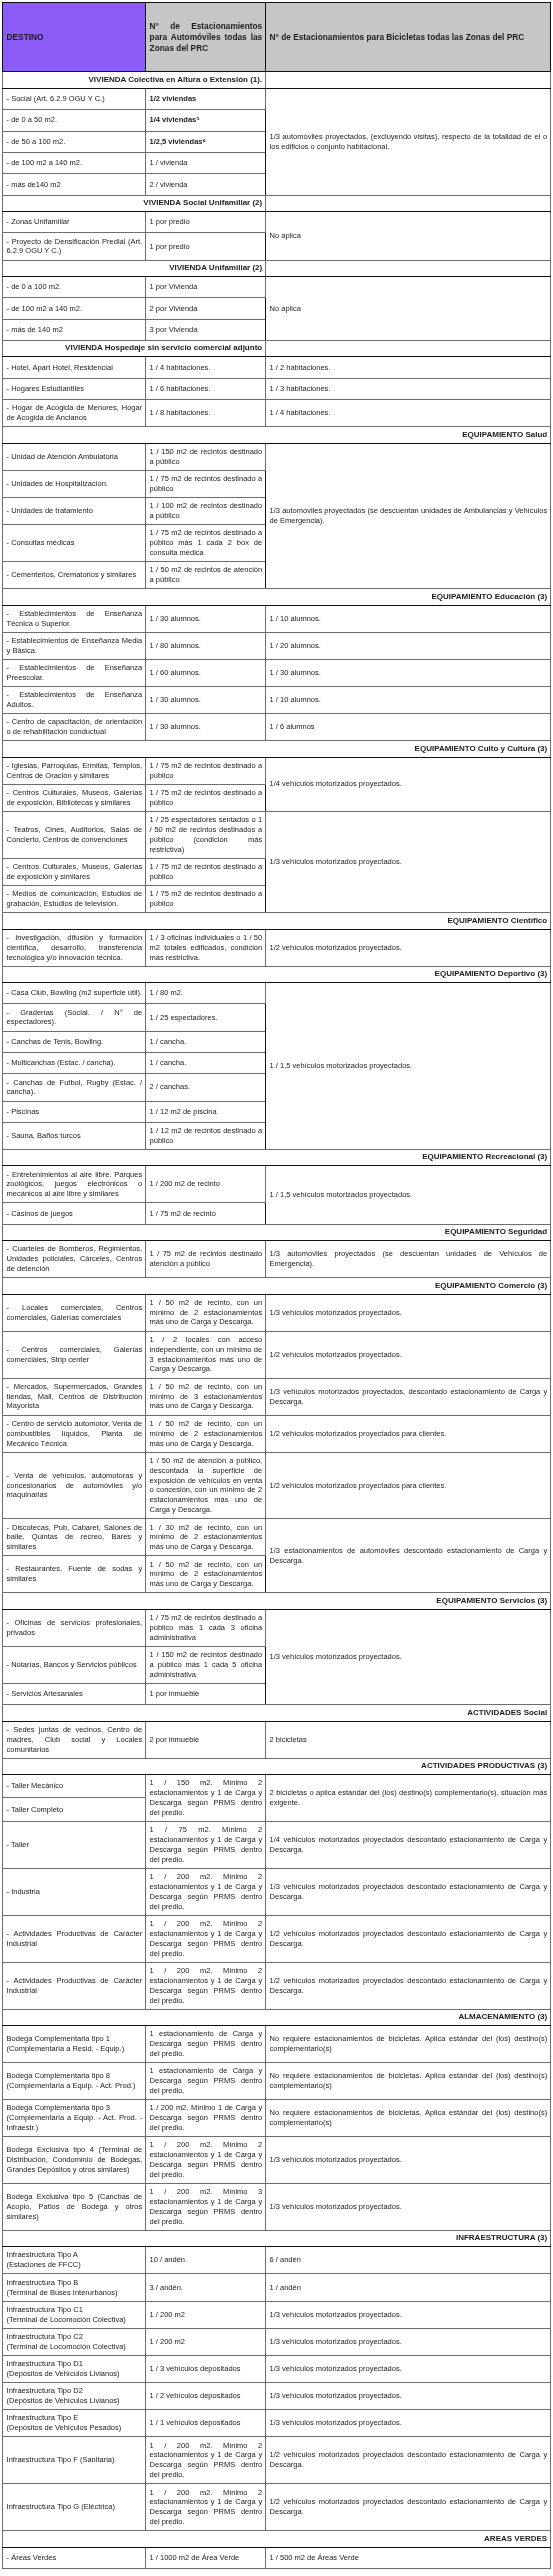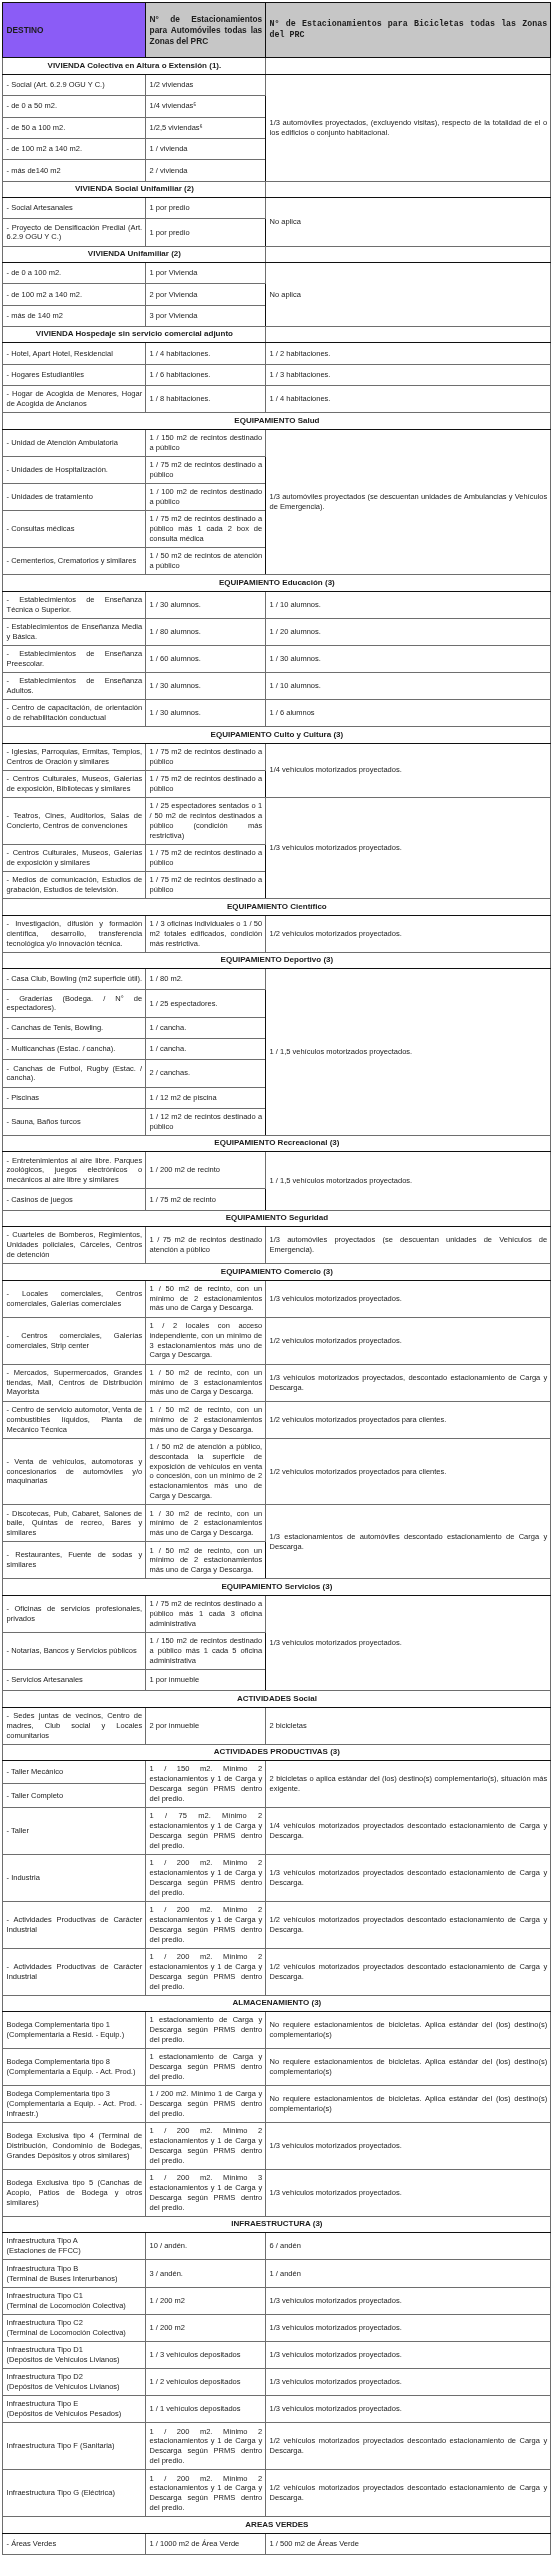--- a/index.html
+++ b/index.html
@@ -31,54 +31,54 @@
     padding: 3.2px 3.2px;
     vertical-align: middle;
     border: 0.8px solid #6e6e6e;
     text-align: justify;
     white-space: pre-line;
     word-wrap: break-word;
   }
   thead th {
     font-weight: bold;
     font-size: 8.3px;
-    height: 55px;
+    height: 69px;
     text-align: justify;
     border: 1.6px solid #101010;
     border-bottom: 1.6px solid #101010;
   }
   tbody td { height: 21.4px; }
   tr.section-row td {
     font-weight: bold;
     font-size: 8px;
     height: 16px;
     padding: 2.4px 3.2px;
     border-top: 1.6px solid #101010;
     border-bottom: 1.6px solid #101010;
     background: #ffffff;
-    text-align: center;
+    text-align: right;
   }
   td.col-bici, th.h-bici { border-left: 1.6px solid #101010; }
-  td.col-auto.bold { font-weight: normal; }
+  td.col-auto.bold { font-weight: bold; }
 </style>
 </head>
 <body>
 
 <div class="page">
   <table class="prc">
     <colgroup>
       <col class="c1">
       <col class="c2">
       <col class="c3">
     </colgroup>
     <thead>
       <tr>
         <th class="h-destino" style="background: #8b5cf6;">DESTINO</th>
         <th class="h-auto" style="background: rgb(198, 198, 198);">N° de Estacionamientos para Automóviles todas las Zonas del PRC</th>
-        <th class="h-bici" style="background: rgb(198, 198, 198); font-family: Liberation Mono, monospace;">N° de Estacionamientos para Bicicletas todas las Zonas del PRC</th>
+        <th class="h-bici" style="background: rgb(198, 198, 198);">N° de Estacionamientos para Bicicletas todas las Zonas del PRC</th>
       </tr>
     </thead>
     <tbody>
         <tr class="section-row">
           <td class="section-cell" colspan="2">VIVIENDA Colectiva en Altura o Extensión (1).</td>
           <td class="empty-cell col-bici"></td>
         </tr>
         <tr>
           <td class="col-destino">- Social (Art. 6.2.9 OGU Y C.)</td>
           <td class="col-auto bold">1/2 viviendas</td>
@@ -98,21 +98,21 @@
         </tr>
         <tr>
           <td class="col-destino">- más de140 m2</td>
           <td class="col-auto">2 / vivienda</td>
         </tr>
         <tr class="section-row">
           <td class="section-cell" colspan="2">VIVIENDA Social Unifamiliar (2)</td>
           <td class="empty-cell col-bici"></td>
         </tr>
         <tr>
-          <td class="col-destino">- Social Artesanales</td>
+          <td class="col-destino">- Zonas Unifamiliar</td>
           <td class="col-auto">1 por predio</td>
           <td class="col-bici" rowspan="2">No aplica</td>
         </tr>
         <tr>
           <td class="col-destino">- Proyecto de Densificación Predial (Art. 6.2.9 OGU Y C.)</td>
           <td class="col-auto">1 por predio</td>
         </tr>
         <tr class="section-row">
           <td class="section-cell" colspan="2">VIVIENDA Unifamiliar (2)</td>
           <td class="empty-cell col-bici"></td>
@@ -236,21 +236,21 @@
         </tr>
         <tr class="section-row">
           <td class="section-cell" colspan="3">EQUIPAMIENTO Deportivo (3)</td>
         </tr>
         <tr>
           <td class="col-destino">- Casa Club, Bowling (m2 superficie útil).</td>
           <td class="col-auto">1 / 80 m2.</td>
           <td class="col-bici" rowspan="7">1 / 1,5 vehículos motorizados proyectados.</td>
         </tr>
         <tr>
-          <td class="col-destino">- Graderías (Bodega. / N° de espectadores).</td>
+          <td class="col-destino">- Graderías (Social. / N° de espectadores).</td>
           <td class="col-auto">1 / 25 espectadores.</td>
         </tr>
         <tr>
           <td class="col-destino">- Canchas de Tenis, Bowling.</td>
           <td class="col-auto">1 / cancha.</td>
         </tr>
         <tr>
           <td class="col-destino">- Multicanchas (Estac. / cancha).</td>
           <td class="col-auto">1 / cancha.</td>
         </tr>

